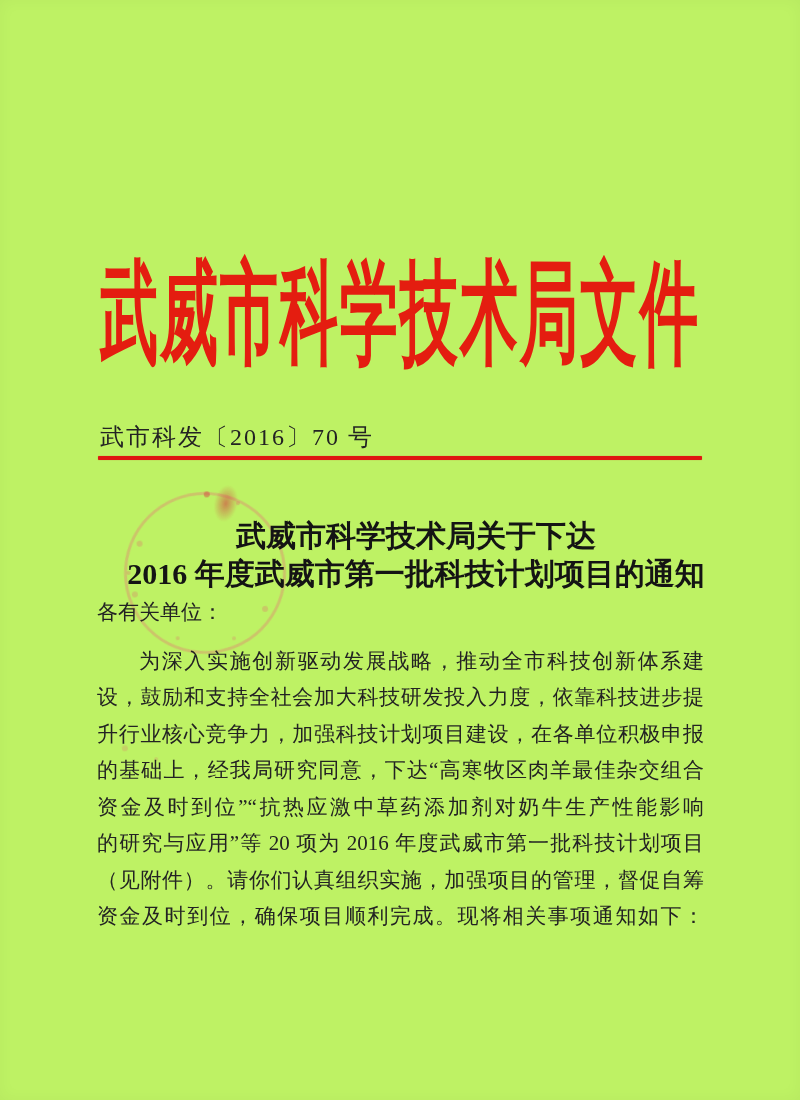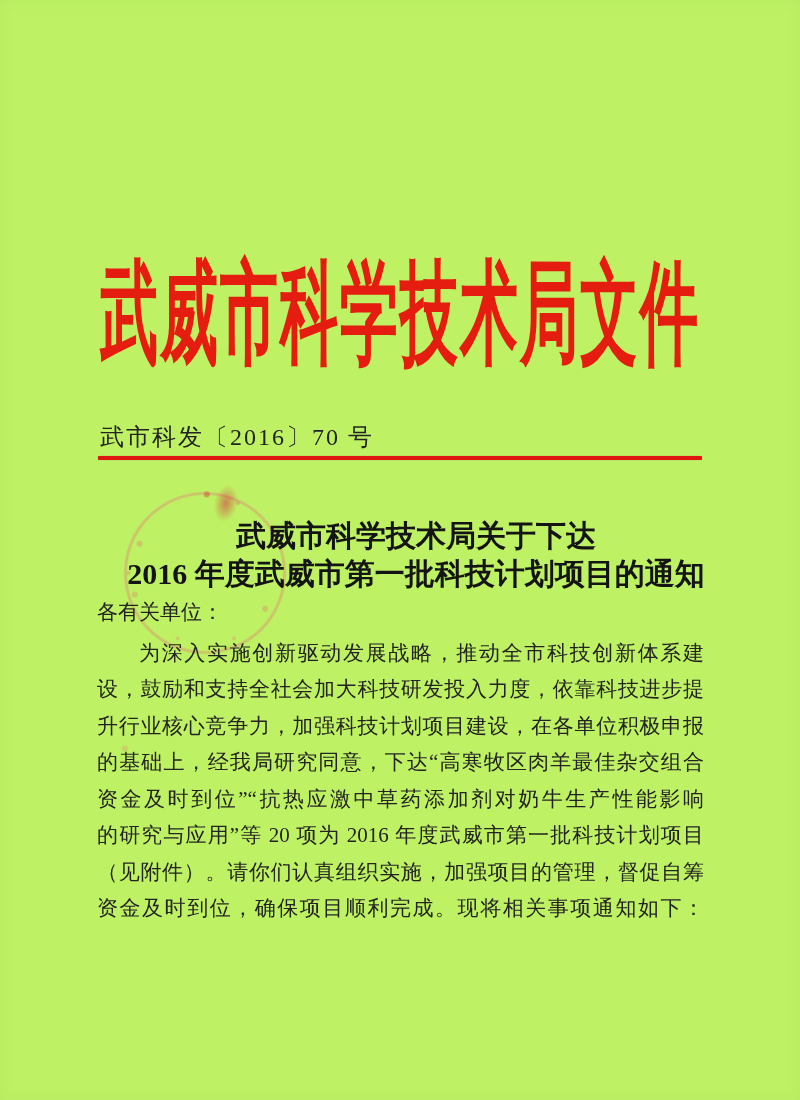--- a/index.html
+++ b/index.html
@@ -97,21 +97,21 @@
     left:97px;top:594px;width:607px;
     font-size:21px;line-height:36.5px;
     color:var(--text-color,#232323);
   }
   .bline{
     text-align:justify;
     text-align-last:justify;
   }
   .salutation{
     text-align-last:left;
-    margin-bottom:4px;
+    margin-bottom:12px;
   }
   .indent{text-indent:2em;}
 </style>
 </head>
 <body>
 
 <div class="page">
 
   <div class="agency-title">武威市科学技术局文件</div>
 

